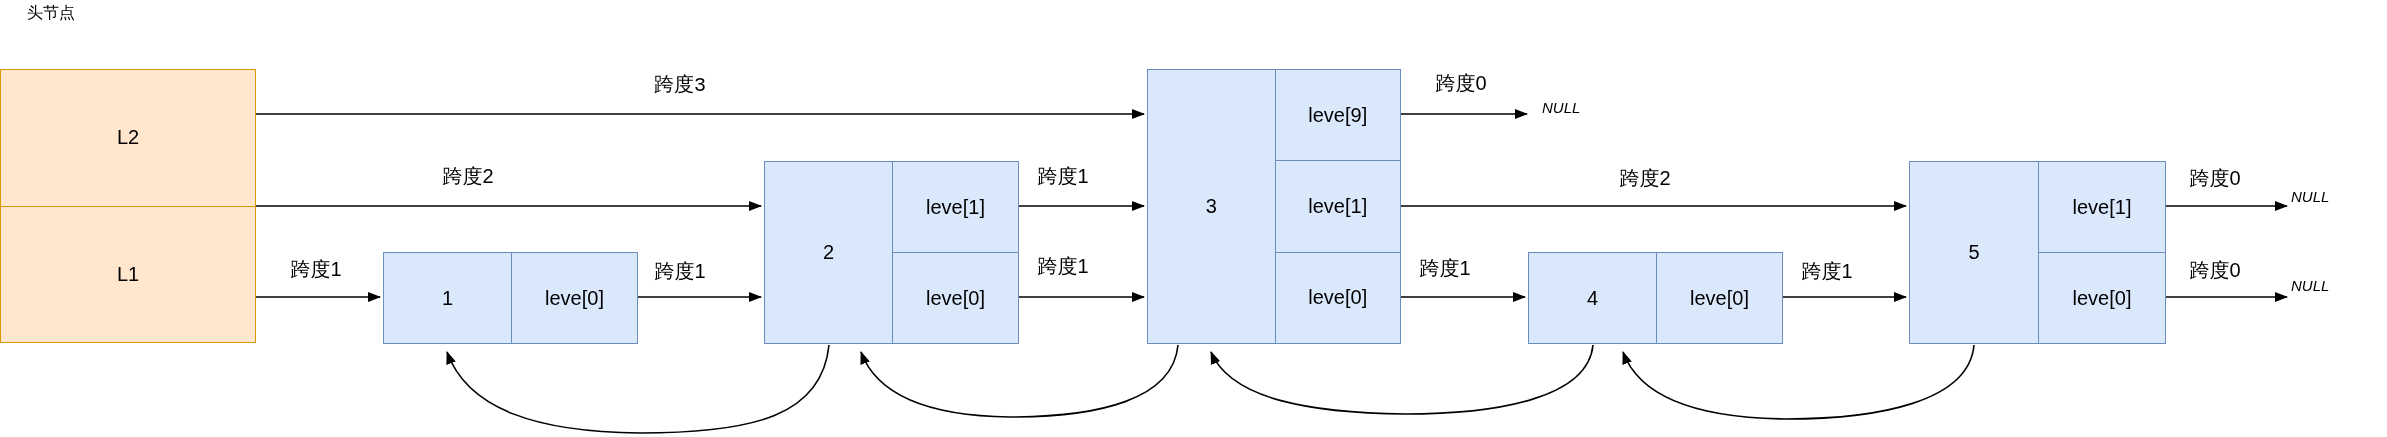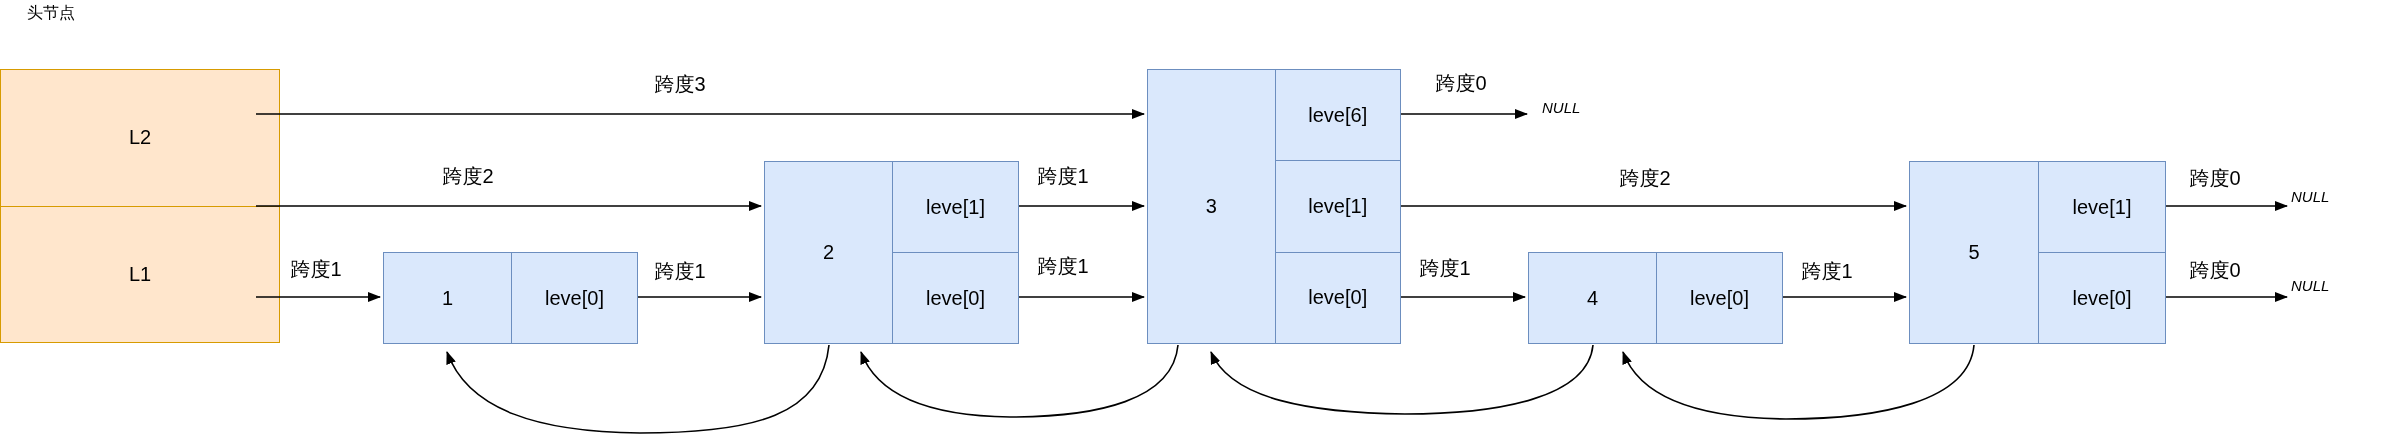--- a/index.html
+++ b/index.html
@@ -25,21 +25,21 @@
     left: 27px;
     top: 3px;
     font-size: 16px;
     white-space: nowrap;
   }
   
   .head-node {
     position: absolute;
     left: 0px;
     top: 69px;
-    width: 280px;
+    width: 256px;
     height: 274px;
     display: flex;
     flex-direction: column;
   }
   .head-row {
     flex: 1;
     box-sizing: border-box;
     background: var(--head-fill);
     border: 1px solid var(--head-border);
     display: flex;
@@ -97,21 +97,21 @@
     background: var(--bg);
     padding: 0 2px;
   }
   .null-label {
     position: absolute;
     font-size: 15px;
     white-space: nowrap;
     z-index: 4;
     font-style: italic;
   }
-  #lab-a1  { left: 680px;  top: 71px;  }
+  #lab-a1  { left: 680px;  top: 71px; font-family: Liberation Mono, monospace;  }
   #lab-a2  { left: 468px;  top: 163px; }
   #lab-a3  { left: 316px;  top: 256px; }
   #lab-a4  { left: 680px;  top: 258px; }
   #lab-a5  { left: 1063px; top: 163px; }
   #lab-a6  { left: 1063px; top: 253px; }
   #lab-a7  { left: 1461px; top: 70px;  }
   #lab-a8  { left: 1645px; top: 165px; }
   #lab-a9  { left: 1445px; top: 255px; }
   #lab-a10 { left: 1827px; top: 258px; }
   #lab-a11 { left: 2215px; top: 165px; }
@@ -143,21 +143,21 @@
     <div class="cell key-cell">2</div>
     <div class="levels">
       <div class="cell">leve[1]</div>
       <div class="cell">leve[0]</div>
     </div>
   </div>
 
   <div class="node" id="node3">
     <div class="cell key-cell">3</div>
     <div class="levels">
-      <div class="cell">leve[6]</div>
+      <div class="cell">leve[9]</div>
       <div class="cell">leve[1]</div>
       <div class="cell">leve[0]</div>
     </div>
   </div>
 
   <div class="node" id="node4">
     <div class="cell key-cell">4</div>
     <div class="levels">
       <div class="cell">leve[0]</div>
     </div>

